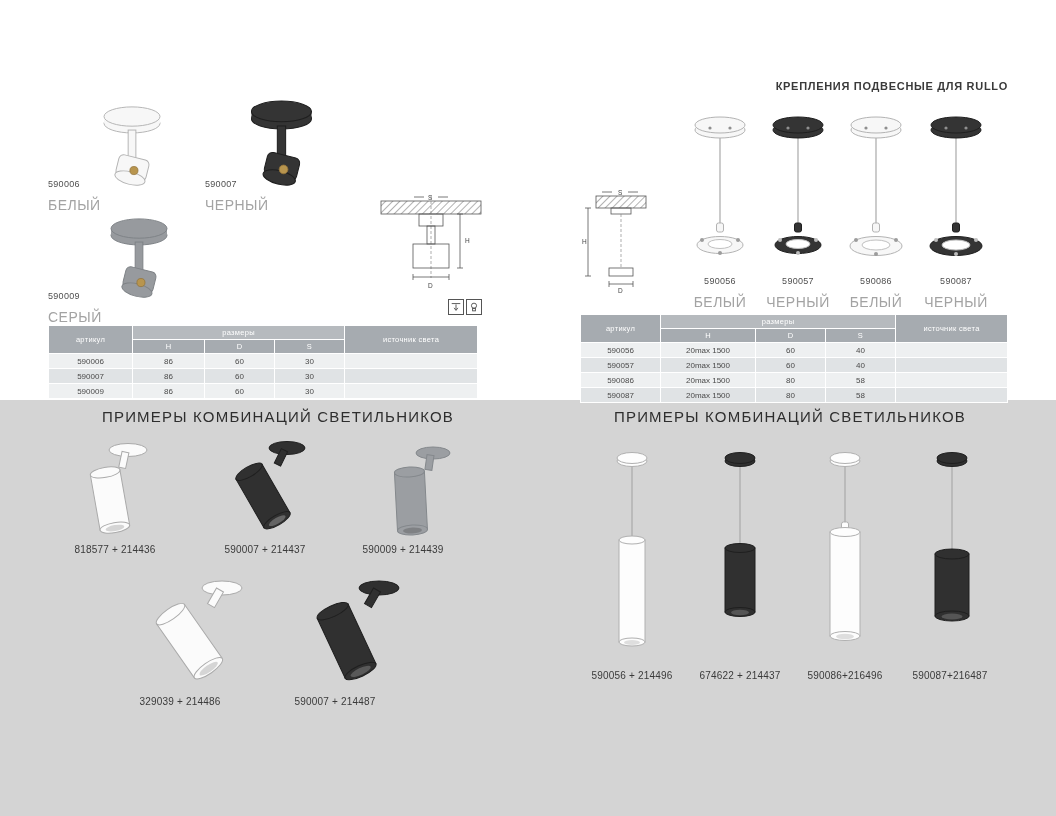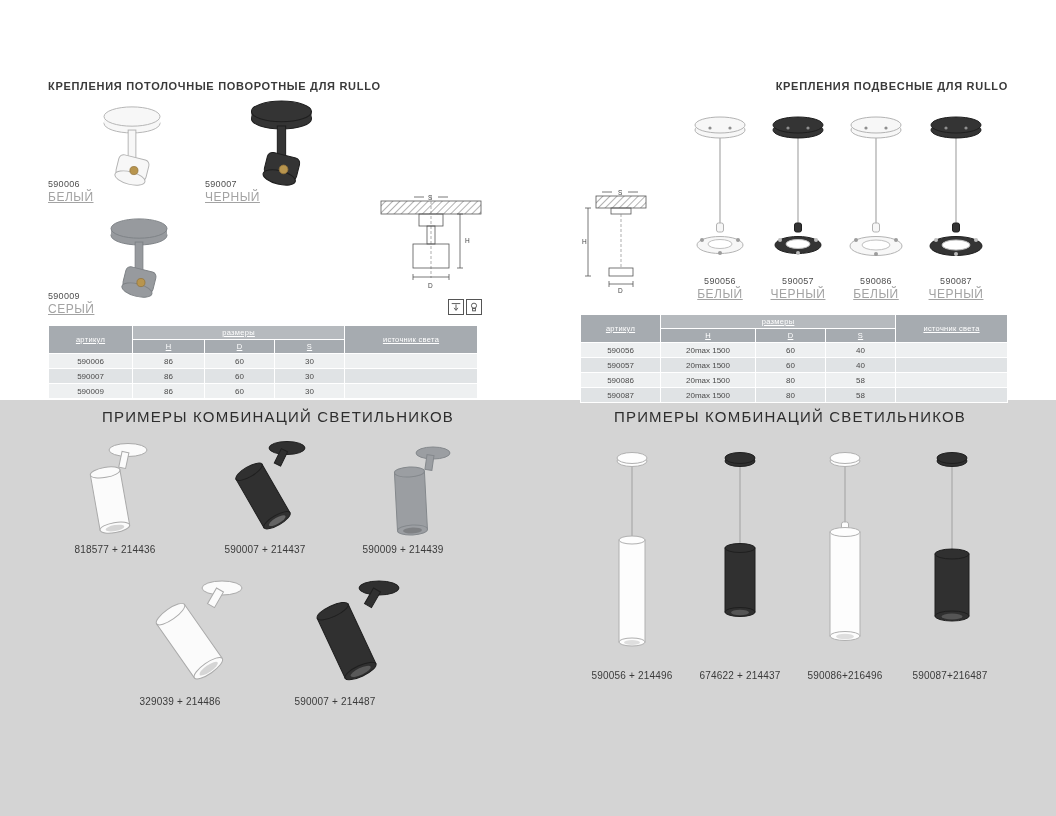--- a/index.html
+++ b/index.html
@@ -8,25 +8,25 @@
   .combos-band { position:absolute; left:0; top:400px; width:1056px; height:416px; background:#d4d4d4; }
 
   .sec-title { position:absolute; font-size:11px; font-weight:700; letter-spacing:.7px; color:#3a3a3a; white-space:nowrap; }
   .sec-title.right { text-align:left; }
 
   .img { position:absolute; }
   .img svg { display:block; width:100%; height:100%; }
 
   .caption { position:absolute; }
   .caption .code { font-size:9px; color:#4f4f4f; letter-spacing:.3px; }
-  .caption .finish { font-size:12px; color:#a3a3a3; letter-spacing:.5px; margin-top:1px;text-decoration:underline; }
+  .caption .finish { font-size:14px; color:#a3a3a3; letter-spacing:.5px; margin-top:8px; }
   .p-caption { text-align:center; }
 
   .spec { position:absolute; border-collapse:collapse; table-layout:fixed; }
-  .spec th { background:#a6abb0; color:#ffffff; font-weight:400; font-size:7.5px; padding:2px 3px; border:1px solid #ffffff; text-align:center; letter-spacing:.3px;text-decoration:underline; }
+  .spec th { background:#a6abb0; color:#ffffff; font-weight:400; font-size:7.5px; padding:2px 3px; border:1px solid #ffffff; text-align:center; letter-spacing:.3px; }
   .spec th.th-dims { background:#b6babe; }
   .spec td { background:#eef0f1; color:#4a4a4a; font-size:8px; padding:2.5px 3px; border:1px solid #ffffff; text-align:center; }
   .spec tbody tr:nth-child(even) td { background:#e0e3e5; }
 
   .icon-box { position:absolute; width:16px; height:16px; border:1px solid #555; background:#fff;
               display:flex; align-items:center; justify-content:center; }
   .icon-box svg { width:12px; height:12px; display:block; }
 
   .combo-title { position:absolute; font-size:15px; font-weight:400; color:#2e2e2e; letter-spacing:1.2px; text-align:center; white-space:nowrap; }
   .combo-label { position:absolute; font-size:10px; color:#3a3a3a; letter-spacing:.2px; text-align:center; }
@@ -35,21 +35,20 @@
   .tech-line { stroke:#555; stroke-width:.8; fill:none; }
   .tech-dash { stroke:#8a8a8a; stroke-width:.7; stroke-dasharray:3 2; fill:none; }
 </style>
 </head>
 <body>
 
 <div class="page">
 
   <div class="combos-band"></div>
 
-  <h2 class="sec-title" style="left:48px;top:80px">КРЕПЛЕНИЯ ПОТОЛОЧНЫЕ ПОВОРОТНЫЕ ДЛЯ RULLO</h2>
 
   <div class="img" style="left:85px;top:104px;width:95px;height:82px">
     <svg viewBox="0 0 95 85">
       <g fill="currentColor" stroke="#b3b3b3" stroke-width="1" color="#f7f7f7">
         <ellipse cx="47" cy="20" rx="29" ry="10"></ellipse>
         <rect x="18" y="13" width="58" height="7" stroke="none"></rect>
         <ellipse cx="47" cy="13" rx="29" ry="10"></ellipse>
         <rect x="43" y="27" width="8" height="31"></rect>
         <g transform="rotate(14 47 68)">
           <rect x="31" y="55" width="32" height="22" rx="5"></rect>

